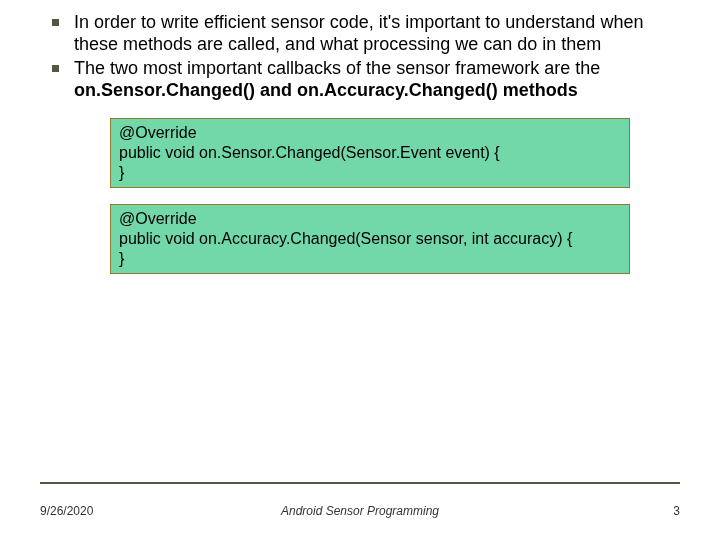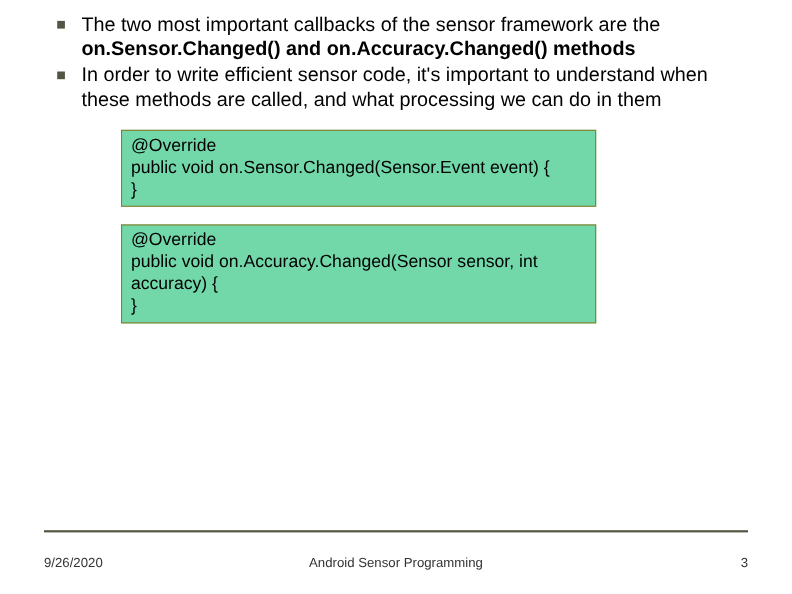--- a/index.html
+++ b/index.html
@@ -42,21 +42,21 @@
     content: "";
     position: absolute;
     left: 0;
     top: 7px;
     width: 7px;
     height: 7px;
     background: #555544;
   }
   .code-box {
     margin-left: 70px;
-    width: 432px;
+    width: 520px;
     background: #72d7a9;
     border: 1px solid #8b7d2b;
     padding: 4px 8px;
     font-size: 16px;
     line-height: 1.25;
     margin-top: 16px;
     box-sizing: border-box;
     white-space: pre-line;
   }
   .footer-line {
@@ -75,34 +75,35 @@
     justify-content: space-between;
     align-items: center;
     font-size: 12px;
     color: #333;
   }
   .footer .center {
     position: absolute;
     left: 0;
     right: 0;
     text-align: center;
+    font-style: italic;
   }
 </style>
 </head>
 <body>
 
 <div class="slide">
 
 
   <ul class="bullets">
     <li>
-      <span>The two most important callbacks of the sensor framework are the </span><b>on.Sensor.Changed() and on.Accuracy.Changed() methods</b><span></span>
+      <span>In order to write efficient sensor code, it's important to understand when these methods are called, and what processing we can do in them</span><b></b><span></span>
     </li>
     <li>
-      <span>In order to write efficient sensor code, it's important to understand when these methods are called, and what processing we can do in them</span><b></b><span></span>
+      <span>The two most important callbacks of the sensor framework are the </span><b>on.Sensor.Changed() and on.Accuracy.Changed() methods</b><span></span>
     </li>
   </ul>
 
   <div class="code-box">@Override
 public void on.Sensor.Changed(Sensor.Event event) {
 }</div>
   <div class="code-box">@Override
 public void on.Accuracy.Changed(Sensor sensor, int accuracy) {
 }</div>
 

